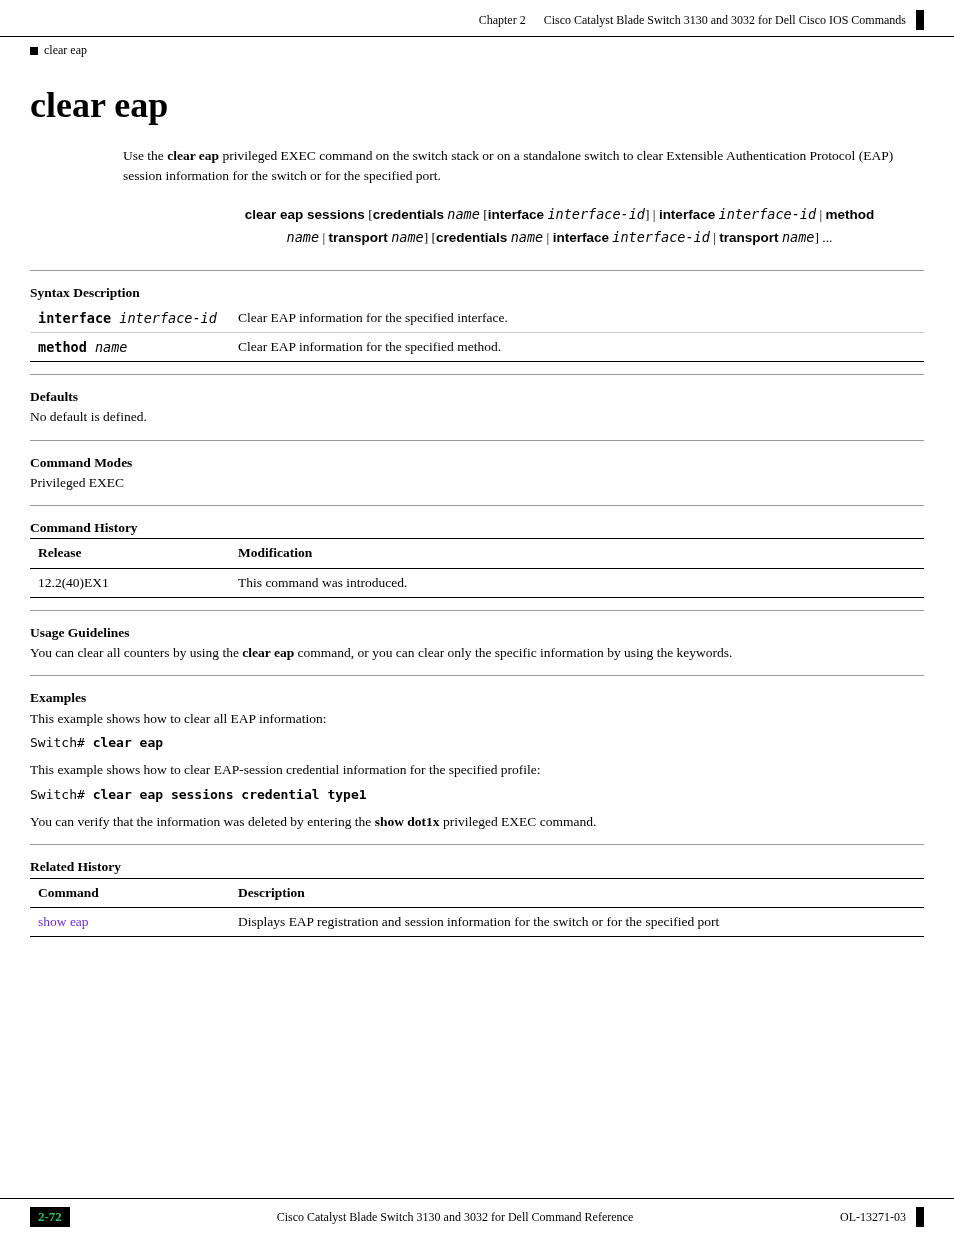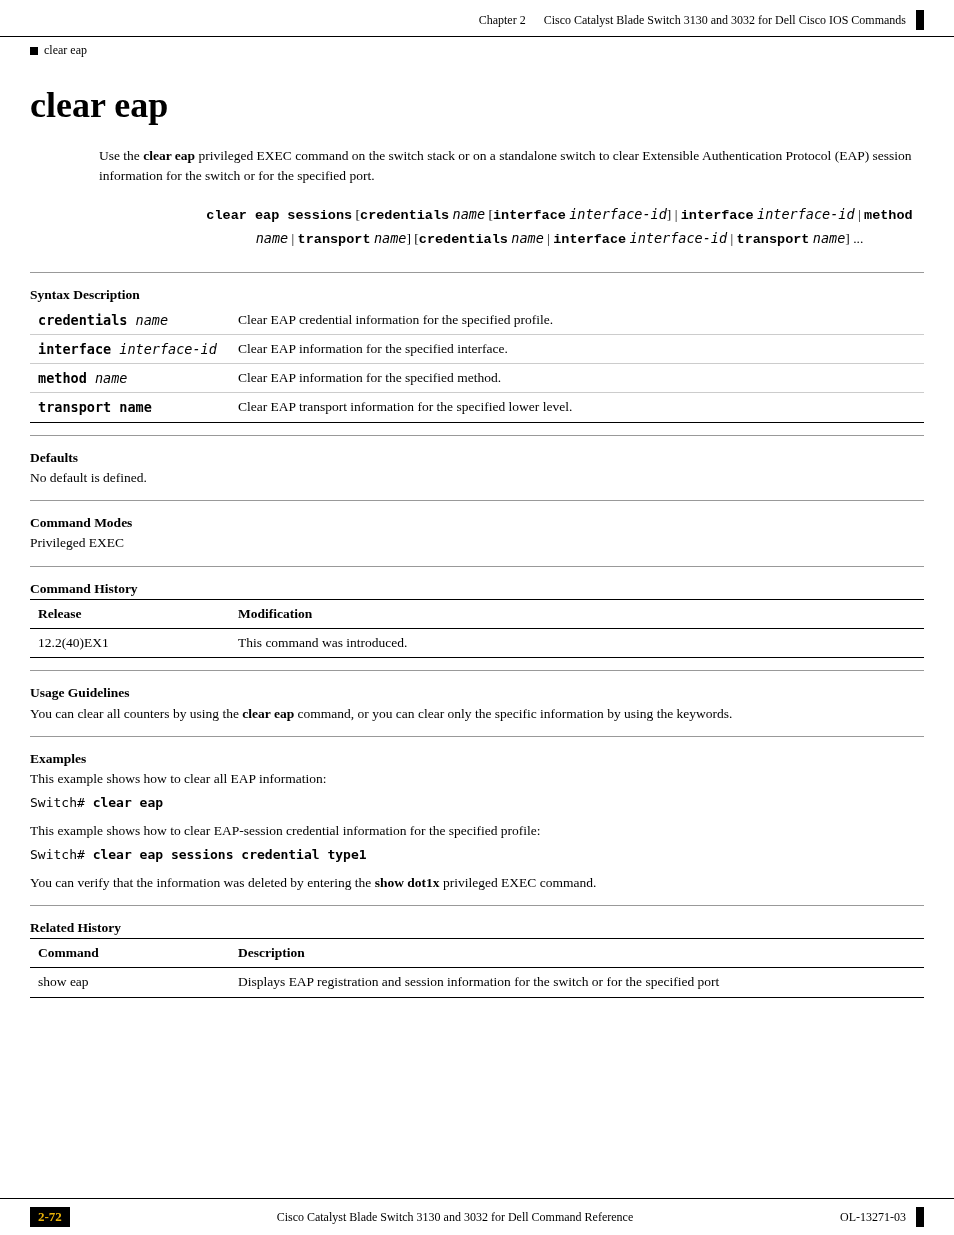--- a/index.html
+++ b/index.html
@@ -56,36 +56,36 @@
     
     .page-title {
       font-size: 36px;
       font-weight: bold;
       margin-bottom: 20px;
       margin-top: 10px;
     }
 
     
     .intro-section {
-      margin-left: 69px;
+      margin-left: 93px;
       margin-bottom: 16px;
       font-size: 13.5px;
       line-height: 1.5;
     }
 
     
     .syntax-block {
       margin-left: 165px;
       margin-bottom: 20px;
       font-size: 13.5px;
       line-height: 1.7;
       text-align: center;
     }
     .syntax-block b {
-      font-family: Liberation Mono, monospace;
+      font-family: Liberation Sans, sans-serif;
       font-weight: bold;
     }
     .syntax-block i {
       font-family: monospace;
       font-style: italic;
     }
 
     
     .section-row {
       display: flex;
@@ -161,21 +161,21 @@
       padding: 4px 8px;
       text-align: left;
       font-weight: bold;
     }
     .related-table tbody tr td {
       padding: 4px 8px;
       vertical-align: top;
       border-bottom: 1.5px solid #000;
     }
     .related-table a {
-      color: #000000;
+      color: #6d28d9;
       text-decoration: none;
     }
     .code-block {
       font-family: monospace;
       font-size: 13px;
       margin: 4px 0;
     }
 
     
     .page-footer {
@@ -185,21 +185,21 @@
       right: 0;
       border-top: 1px solid #000;
       display: flex;
       justify-content: space-between;
       align-items: center;
       padding: 8px 30px;
       font-size: 12px;
     }
     .footer-left {
       background: #000;
-      color: #eab308;
+      color: #22c55e;
       padding: 2px 8px;
       font-weight: bold;
       font-size: 13px;
     }
     .footer-center {
       text-align: center;
       flex: 1;
       font-size: 12px;
     }
     .footer-right {
@@ -244,34 +244,26 @@
   </div>
 
   <div class="section-row">
     <div class="section-label">
       <strong>Syntax Description</strong>
     </div>
     <div class="section-content">
       <table class="syntax-table">
         <tbody>
           <tr>
-            <td class="col1"><b>credentials</b> <i>name</i></td>
-            <td>Clear EAP credential information for the specified profile.</td>
-          </tr>
-          <tr>
             <td class="col1"><b>interface</b> <i>interface-id</i></td>
             <td>Clear EAP information for the specified interface.</td>
           </tr>
           <tr>
             <td class="col1"><b>method</b> <i>name</i></td>
             <td>Clear EAP information for the specified method.</td>
-          </tr>
-          <tr>
-            <td class="col1"><b>transport name</b></td>
-            <td>Clear EAP transport information for the specified lower level.</td>
           </tr>
         </tbody>
       </table>
     </div>
   </div>
 
   <div class="section-row">
     <div class="section-label">
       <strong>Defaults</strong>
     </div>

